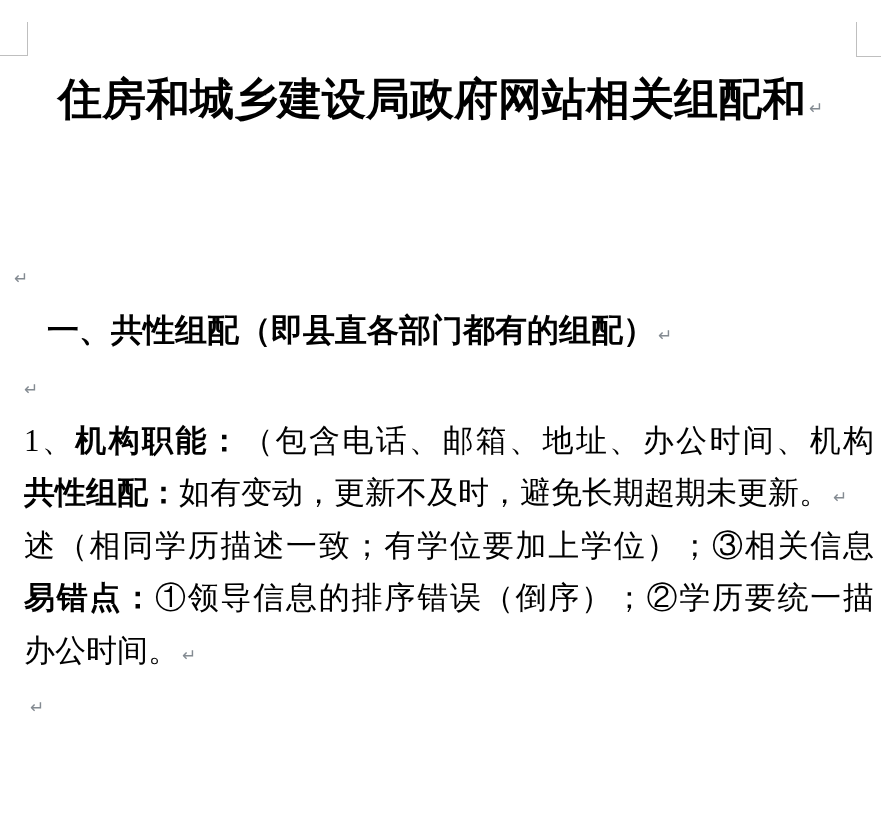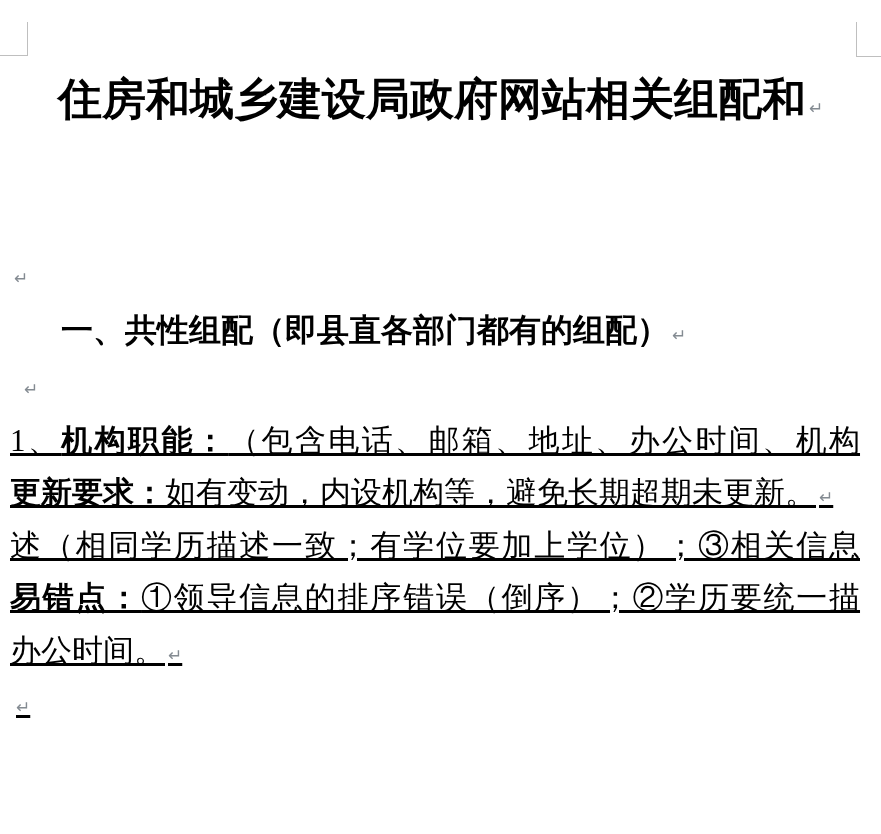--- a/index.html
+++ b/index.html
@@ -61,31 +61,29 @@
   }
   .pm1 { left: 14px; top: 270px; }
 
   
   .heading {
     position: absolute; left: 47px; top: 308px;
     font-family: "Liberation Sans", sans-serif;
     font-size: 32px; font-weight: 700;
     line-height: 44px;
     white-space: nowrap;
-    margin-left: 14px;
   }
   .pm2 { left: 24px; top: 381px; }
 
   
   .body-block {
-    position: absolute; left: 10px; top: 415px;
+    position: absolute; left: 24px; top: 415px;
     width: 850px;
     font-size: 31px;
     line-height: 52.4px;
-    text-decoration: underline;
   }
   .tline { height: 52.4px; white-space: nowrap; }
   .tline.just {
     white-space: normal;
     text-align: justify;
     text-align-last: justify;
     text-justify: inter-character;
   }
   .seg-bold { font-weight: 700; }
   .seg-reg  { font-weight: 400; }
@@ -107,21 +105,21 @@
 
   <div class="heading"><span>一、共性组配（即县直各部门都有的组配）</span><span class="pmark">↵</span></div>
 
   <div class="pmark-floating pm2">↵</div>
 
   <div class="body-block">
 
     <div class="tline just"><span class="seg-reg">1、</span><span class="seg-bold">机构职能：</span><span class="seg-reg">（包含电话、邮箱、地址、办公时间、机构</span></div>
 
 
-    <div class="tline"><span class="seg-bold">更新要求：</span><span class="seg-reg">如有变动，内设机构等，避免长期超期未更新。</span><span class="pmark">↵</span></div>
+    <div class="tline"><span class="seg-bold">共性组配：</span><span class="seg-reg">如有变动，更新不及时，避免长期超期未更新。</span><span class="pmark">↵</span></div>
 
     <div class="tline just"><span class="seg-reg">述（相同学历描述一致；有学位要加上学位）；③相关信息</span></div>
 
     <div class="tline just"><span class="seg-bold">易错点：</span><span class="seg-reg">①领导信息的排序错误（倒序）；②学历要统一描</span></div>
 
     <div class="tline"><span class="seg-reg">办公时间。</span><span class="pmark">↵</span></div>
 
     <div class="tline empty-line"><span class="pmark">↵</span></div>
 
 

